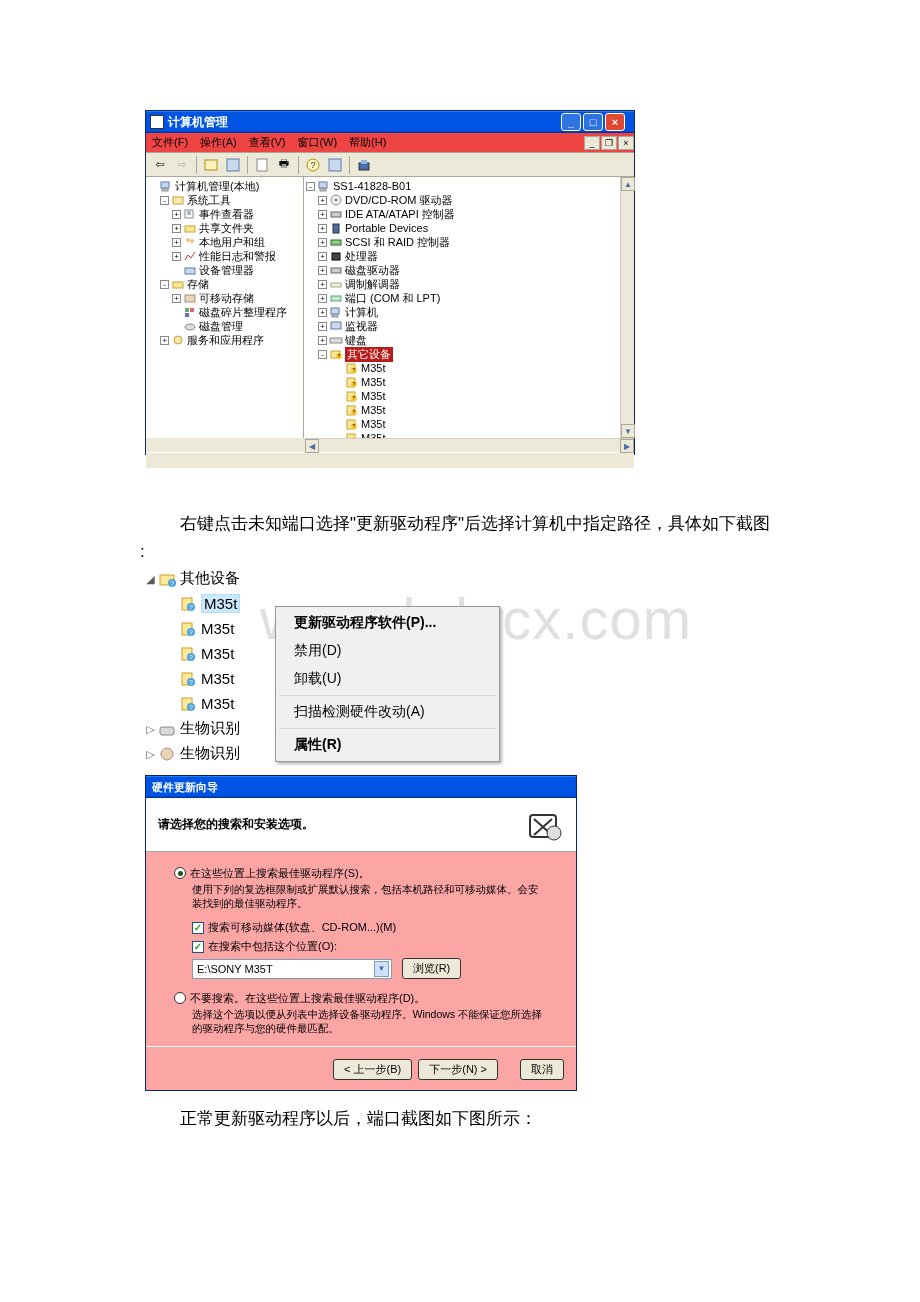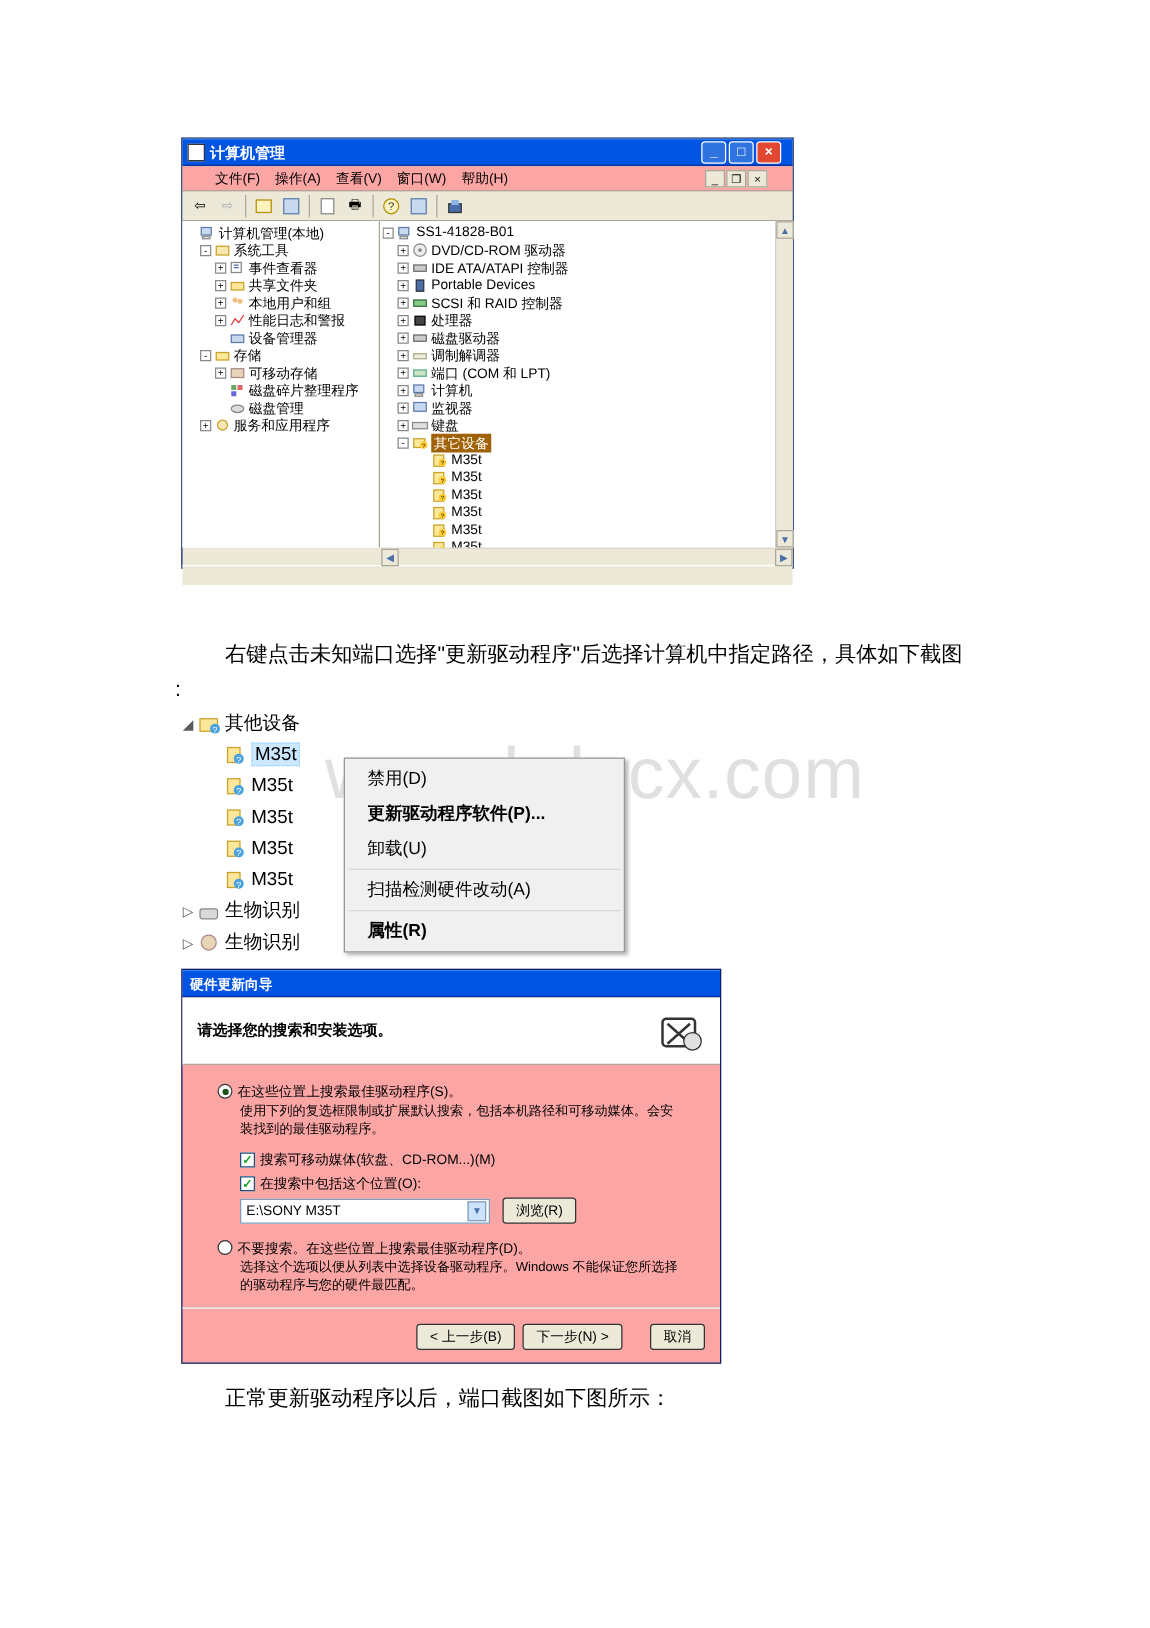--- a/index.html
+++ b/index.html
@@ -10,21 +10,21 @@
   
   .cm-window { position: absolute; left: 145px; top: 110px; width: 490px; height: 345px; border: 1px solid #0A246A; background: #ece9d8; font-size: 11px; }
   .cm-titlebar { height: 22px; background: linear-gradient(#3d95ff,#0054e3 6%,#0054e3 90%,#002b8f); color: #fff; display: flex; align-items: center; padding: 0 9px 0 4px; }
   .cm-title-icon { width: 14px; height: 14px; background: #fff; border: 1px solid #333; margin-right: 4px; display:inline-block; }
   .cm-title-text { flex: 1; font-weight: bold; font-size: 12px; }
   .cm-winbtn { width: 20px; height: 18px; margin-left: 2px; border: 1px solid #fff; border-radius: 3px; display:flex; align-items:center; justify-content:center; font-size:11px; font-weight:bold; color:#fff; }
   .cm-winbtn.min { background:#2f73e0; }
   .cm-winbtn.max { background:#2f73e0; }
   .cm-winbtn.close { background:#e24731; }
 
-  .cm-menubar { height: 20px; background: #fca5a5; display:flex; align-items:center; padding:0 20px; font-size:11px; gap:0; border-bottom:1px solid #aca899; position:relative;}
+  .cm-menubar { height: 20px; background: #ef4444; display:flex; align-items:center; padding:0 0; font-size:11px; gap:0; border-bottom:1px solid #aca899; position:relative;}
   .cm-menu { padding: 2px 6px; }
   .cm-mdi-btns { margin-left:auto; display:flex; }
   .cm-mdi-btn { width:16px; height:14px; border:1px solid #aca899; background:#ece9d8; margin-left:1px; font-size:9px; display:flex;align-items:center;justify-content:center;}
   .cm-toolbar { height: 24px; background:#ece9d8; display:flex; align-items:center; padding:0 4px; gap:2px; border-bottom:1px solid #aca899;}
   .cm-tbtn { width:20px; height:20px; display:flex;align-items:center;justify-content:center;}
   .cm-sep { width:1px; height:18px; background:#aca899; margin:0 2px;}
 
   .cm-body { display:flex; height: calc(100% - 22px - 20px - 24px - 16px); background:#fff;}
   .cm-tree-left { width:158px; border-right:1px solid #aca899; padding:2px; overflow:hidden; background:#fff;}
   .cm-tree-right { flex:1; padding:2px; position:relative; background:#fff;}
@@ -34,21 +34,21 @@
   .cm-vscroll-btn.bot { position:absolute; bottom:0; left:0;}
   .cm-hscroll { height:14px; background:#ece9d8; border-top:1px solid #d4d0c8; display:flex;}
   .cm-hscroll-btn { width:14px; height:14px; background:#ece9d8; border:1px solid #aca899; display:flex;align-items:center;justify-content:center; font-size:8px; color:#4a6ea9;}
   .cm-hscroll-btn.right { margin-left:auto;}
   .cm-status { height:16px; background:#ece9d8; border-top:1px solid #fff;}
 
   .tree-node { display:flex; align-items:center; height:14px; white-space:nowrap;}
   .tree-expand { width:9px; height:9px; border:1px solid #888; background:#fff; font-size:8px; line-height:7px; text-align:center; margin-right:2px; color:#000;}
   .tree-icon { width:14px; height:12px; margin-right:2px; display:inline-flex;align-items:center;justify-content:center;}
   .tree-label { font-size:11px; }
-  .tree-label.sel { background:#a16207; color:#fff; padding:0 2px;}
+  .tree-label.sel { background:#b91c1c; color:#fff; padding:0 2px;}
   .indent-0{padding-left:0;} .indent-1{padding-left:12px;} .indent-2{padding-left:24px;}
   .r-indent-0{padding-left:0;} .r-indent-1{padding-left:12px;} .r-indent-2{padding-left:28px;}
 
   
   .para { position:absolute; font-size:17px; color:#000; line-height:1.6; }
   .para1 { left:180px; top:510px; width:700px;}
   .para1b { left:140px; top:538px; }
   .para2 { left:180px; top:1105px; }
 
   
@@ -553,22 +553,22 @@
         <span class="ctx-exp">▷</span>
         <span class="ctx-icon-folder">
           <svg width="18" height="16">
             <circle cx="9" cy="8" r="6" fill="#e8d5b5" stroke="#a88"></circle>
           </svg>
         </span>
         <span class="ctx-label">生物识别</span>
       </div>
   </div>
   <div class="ctx-menu">
+    <div class="ctx-item bold">更新驱动程序软件(P)...</div>
     <div class="ctx-item">禁用(D)</div>
-    <div class="ctx-item bold">更新驱动程序软件(P)...</div>
     <div class="ctx-item">卸载(U)</div>
     <div class="ctx-divider"></div>
     <div class="ctx-item">扫描检测硬件改动(A)</div>
     <div class="ctx-divider"></div>
     <div class="ctx-item bold">属性(R)</div>
   </div>
 </div>
 
 <div class="wiz">
   <div class="wiz-titlebar">

